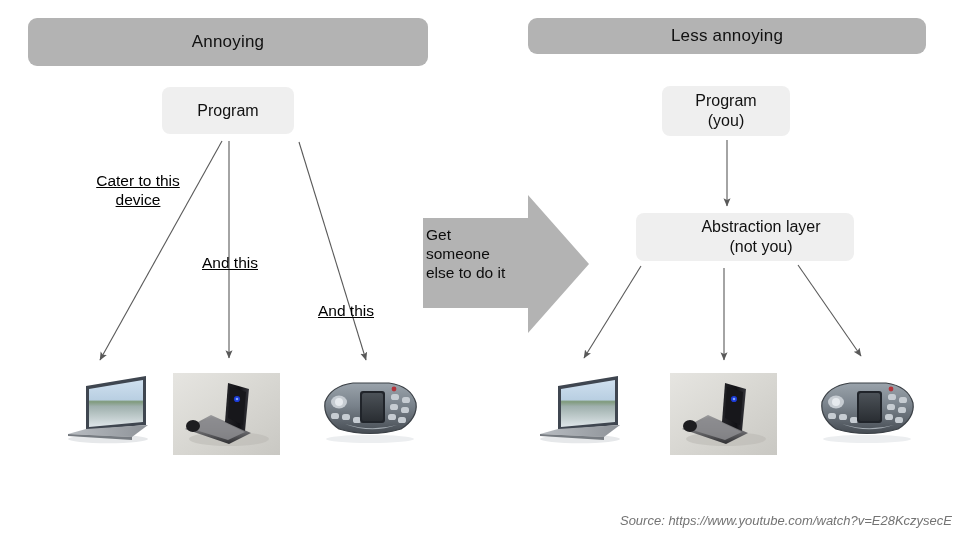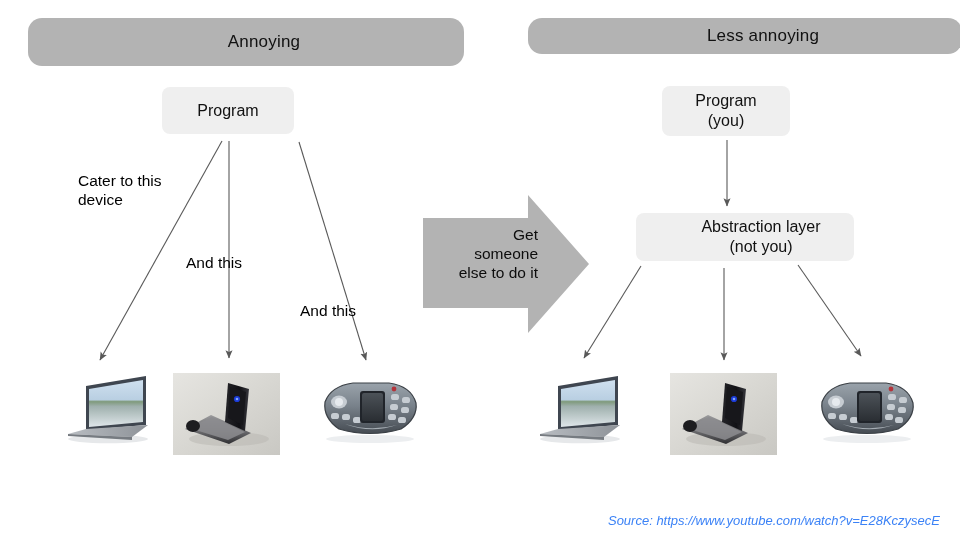--- a/index.html
+++ b/index.html
@@ -10,26 +10,25 @@
   }
   #slide{
     position:relative;
     width:960px;height:540px;
     background:#ffffff;
     overflow:hidden;
   }
   .banner{
     position:absolute;
     background:#b3b3b3;
-    border-radius:14px;
+    border-radius:9px;
     display:flex;align-items:center;justify-content:center;
     font-size:17px;
     color:#111;
     letter-spacing:.2px;
-    padding-left:36px;
   }
   #banner-left{left:28px;top:18px;width:400px;height:48px;}
   #banner-right{left:528px;top:18px;width:398px;height:36px;}
 
   .node{
     position:absolute;
     background:#efefef;
     border-radius:8px;
     display:flex;align-items:center;justify-content:center;
     flex-direction:column;
@@ -40,59 +39,60 @@
   }
   #node-program-left{left:162px;top:87px;width:132px;height:47px;}
   #node-program-right{left:662px;top:86px;width:128px;height:50px;}
   #node-abstraction{left:636px;top:213px;width:186px;height:48px;padding-left:32px;}
 
   .edge-label{
     position:absolute;
     font-size:15.5px;
     line-height:1.22;
     color:#000;
-    text-align:left;
+    text-align:center;
     white-space:pre-line;
+    text-decoration:underline;
   }
   #label-cater{left:78px;top:172px;width:120px;}
   #label-and1{left:186px;top:254px;width:88px;}
   #label-and2{left:300px;top:302px;width:92px;}
 
   #arrowsvg{position:absolute;left:0;top:0;width:960px;height:540px;}
 
   .block-arrow-wrap{position:absolute;left:420px;top:193px;width:172px;height:142px;}
   .block-arrow-svg{position:absolute;left:0;top:0;width:172px;height:142px;}
   .block-arrow-text{
     position:absolute;left:6px;top:32px;width:112px;
-    text-align:right;font-size:15.5px;line-height:1.24;
+    text-align:left;font-size:15.5px;line-height:1.24;
     color:#0d0d0d;white-space:pre-line;
   }
 
   .device{position:absolute;}
 
   
   .laptop{width:92px;height:74px;}
   
   .flip{width:107px;height:82px;background:#dddcd8;overflow:hidden;}
   
   .ngage{width:110px;height:74px;}
 
   #dev-l-1{left:62px;top:372px;}
   #dev-l-2{left:173px;top:373px;}
   #dev-l-3{left:315px;top:372px;}
   #dev-r-1{left:534px;top:372px;}
   #dev-r-2{left:670px;top:373px;}
   #dev-r-3{left:812px;top:372px;}
 
   #source{
-    position:absolute;left:0;top:513px;width:940px;
+    position:absolute;left:12px;top:513px;width:940px;
     text-align:right;
     font-style:italic;
     font-size:13px;
-    color:#3b82f6;
+    color:#737373;
   }
 </style>
 </head>
 <body>
 
 <div id="slide">
 
   <div class="banner" id="banner-left">
     <span>Annoying</span>
   </div>

